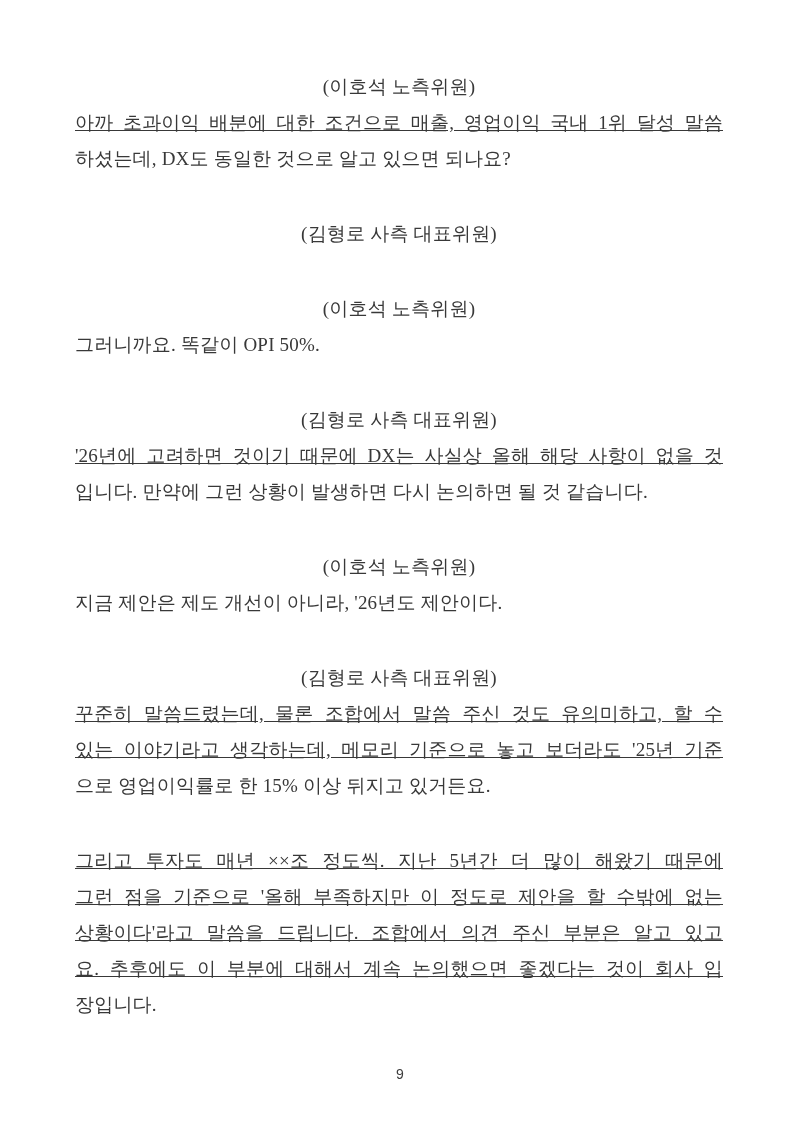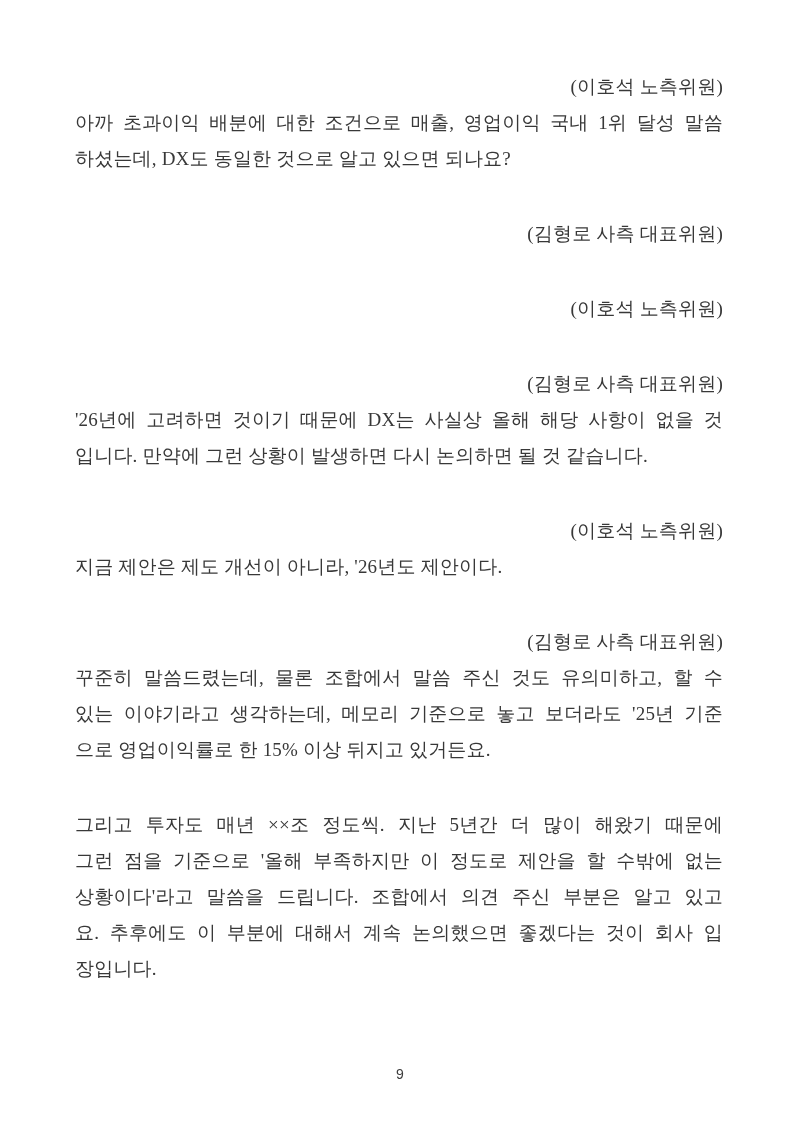--- a/index.html
+++ b/index.html
@@ -25,23 +25,24 @@
   .line {
     height: 36px;
     line-height: 36px;
     overflow: hidden;
     white-space: normal;
     letter-spacing: 0.2px;
   }
   .line.j {
     text-align: justify;
     text-align-last: justify;
+    text-decoration: underline;
   }
   .speaker {
-    text-align: right;
+    text-align: center;
   }
   .page-number {
     position: absolute;
     left: 0;
     right: 0;
     bottom: 48px;
     height: 18px;
     line-height: 18px;
     text-align: center;
     font-family: "Liberation Sans", "DejaVu Sans", sans-serif;
@@ -59,20 +60,21 @@
     <div class="line j">아까 초과이익 배분에 대한 조건으로 매출, 영업이익 국내 1위 달성 말씀</div>
     <div class="line">하셨는데, DX도 동일한 것으로 알고 있으면 되나요?</div>
   </section>
 
   <section class="block">
     <div class="line speaker">(김형로 사측 대표위원)</div>
   </section>
 
   <section class="block">
     <div class="line speaker">(이호석 노측위원)</div>
+    <div class="line">그러니까요. 똑같이 OPI 50%.</div>
   </section>
 
   <section class="block">
     <div class="line speaker">(김형로 사측 대표위원)</div>
     <div class="line j">'26년에 고려하면 것이기 때문에 DX는 사실상 올해 해당 사항이 없을 것</div>
     <div class="line">입니다. 만약에 그런 상황이 발생하면 다시 논의하면 될 것 같습니다.</div>
   </section>
 
   <section class="block">
     <div class="line speaker">(이호석 노측위원)</div>

